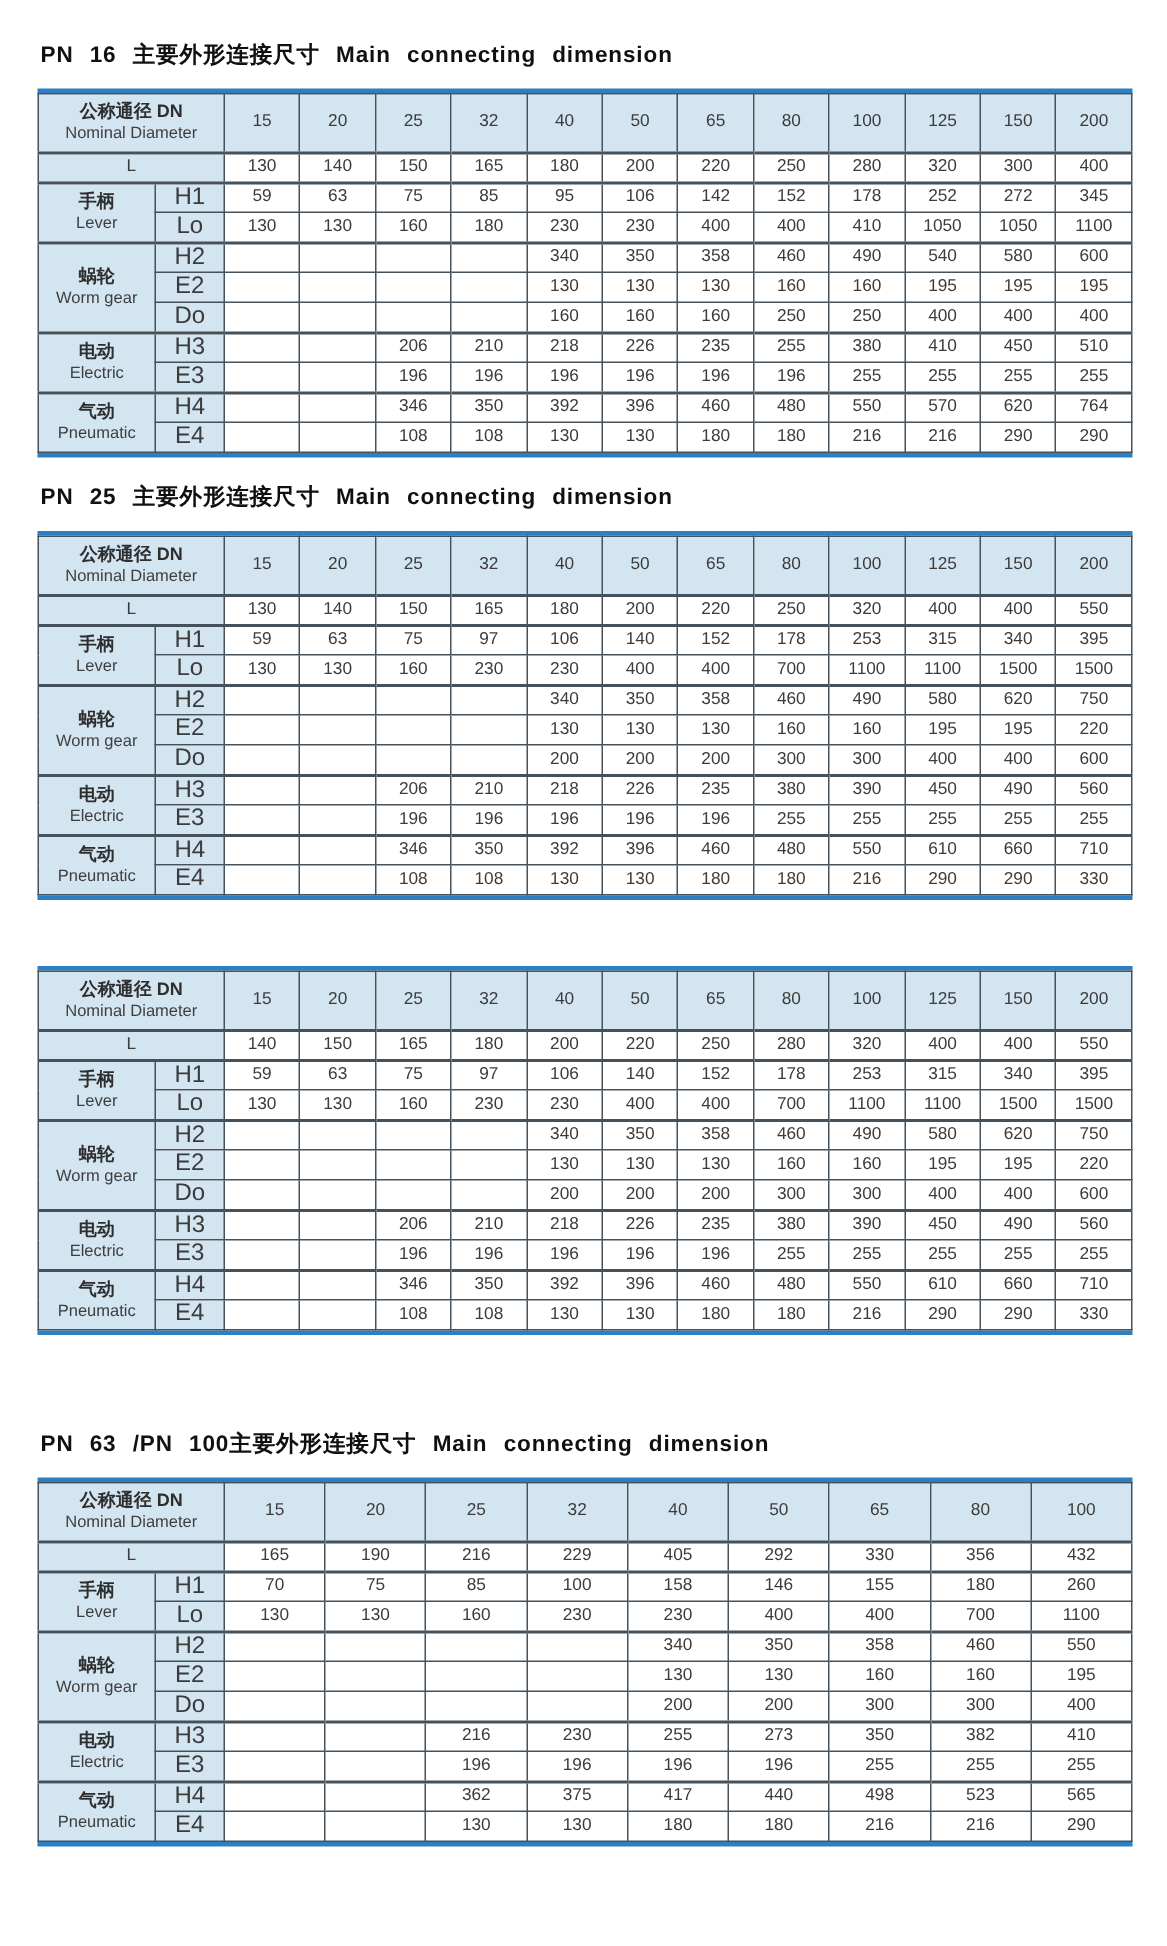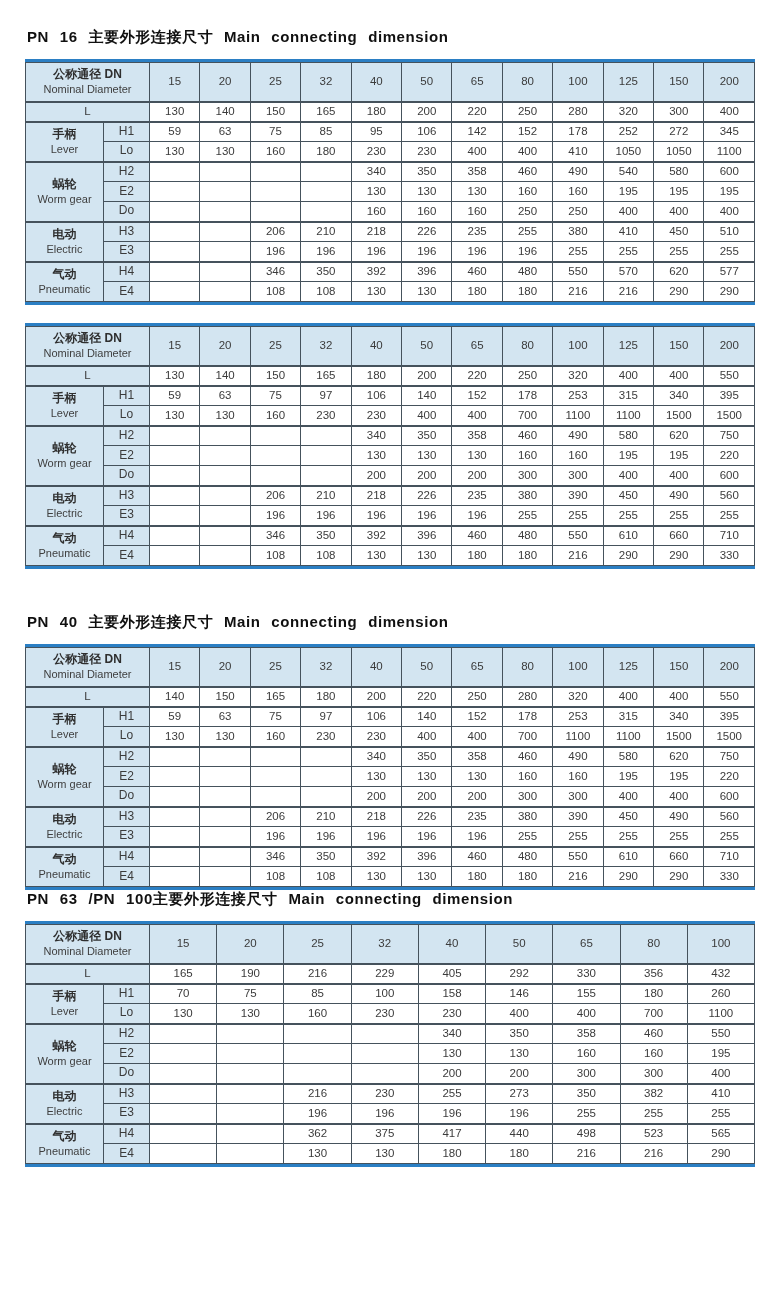--- a/index.html
+++ b/index.html
@@ -15,21 +15,21 @@
     min-height: 1297px;
     background: #ffffff;
     font-family: "Liberation Sans", "DejaVu Sans", sans-serif;
     color: var(--text);
   }
   .page { padding: 28px 28px 10px 25px; }
 
   .sec { margin: 0; }
   .sec-2 { margin-top: 18px; }
   .sec-3 { margin-top: 44px; }
-  .sec-4 { }
+  .sec-4 { margin-top: 64px; }
 
   h2.tbl-title {
     margin: 0 0 13px 2px;
     font-size: 15px;
     font-weight: bold;
     color: #101010;
     letter-spacing: 0.6px;
     word-spacing: 6px;
     line-height: 18px;
     white-space: nowrap;
@@ -55,21 +55,21 @@
     height: 20px;
     line-height: 1.15;
     overflow: hidden;
   }
   table.dim tr.hdr td { height: 39px; }
   table.dim td.lbl { background: var(--cellbg); }
   table.dim td.dat { background: #ffffff; }
   table.dim tr.grp-top td { border-top-width: 2px; }
   .two-line .cn { font-size: 12px; font-weight: bold; color: #2e2e2e; }
   .two-line .en { font-size: 11px; color: #3e3e3e; margin-top: 1px; }
-  td.sub { font-size: 12px; }
+  td.sub { font-size: 16px; }
 </style>
 </head>
 <body>
 
 <div class="page">
 
   <section class="sec sec-1">
     <h2 class="tbl-title">PN 16 主要外形连接尺寸 Main connecting dimension</h2>
     <div class="tbl-wrap">
       <table class="dim">
@@ -250,21 +250,21 @@
               <td class="dat"></td>
               <td class="dat">346</td>
               <td class="dat">350</td>
               <td class="dat">392</td>
               <td class="dat">396</td>
               <td class="dat">460</td>
               <td class="dat">480</td>
               <td class="dat">550</td>
               <td class="dat">570</td>
               <td class="dat">620</td>
-              <td class="dat">577</td>
+              <td class="dat">764</td>
             </tr>
             <tr class="">
               <td class="lbl sub">E4</td>
               <td class="dat"></td>
               <td class="dat"></td>
               <td class="dat">108</td>
               <td class="dat">108</td>
               <td class="dat">130</td>
               <td class="dat">130</td>
               <td class="dat">180</td>
@@ -273,20 +273,21 @@
               <td class="dat">216</td>
               <td class="dat">290</td>
               <td class="dat">290</td>
             </tr>
           </tbody>
         </table>
     </div>
   </section>
 
   <section class="sec sec-2">
+    <h2 class="tbl-title">PN 25 主要外形连接尺寸 Main connecting dimension</h2>
     <div class="tbl-wrap">
       <table class="dim">
           <colgroup>
             <col style="width:78px">
             <col style="width:46px">
             <col>
             <col>
             <col>
             <col>
             <col>
@@ -482,21 +483,20 @@
               <td class="dat">290</td>
               <td class="dat">290</td>
               <td class="dat">330</td>
             </tr>
           </tbody>
         </table>
     </div>
   </section>
 
   <section class="sec sec-3">
-    <h2 class="tbl-title">PN 40 主要外形连接尺寸 Main connecting dimension</h2>
     <div class="tbl-wrap">
       <table class="dim">
           <colgroup>
             <col style="width:78px">
             <col style="width:46px">
             <col>
             <col>
             <col>
             <col>
             <col>

